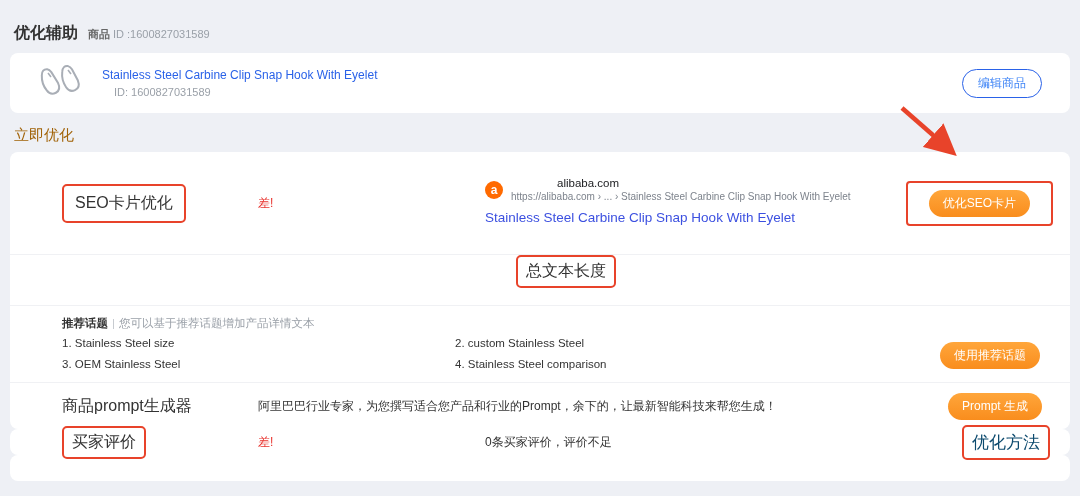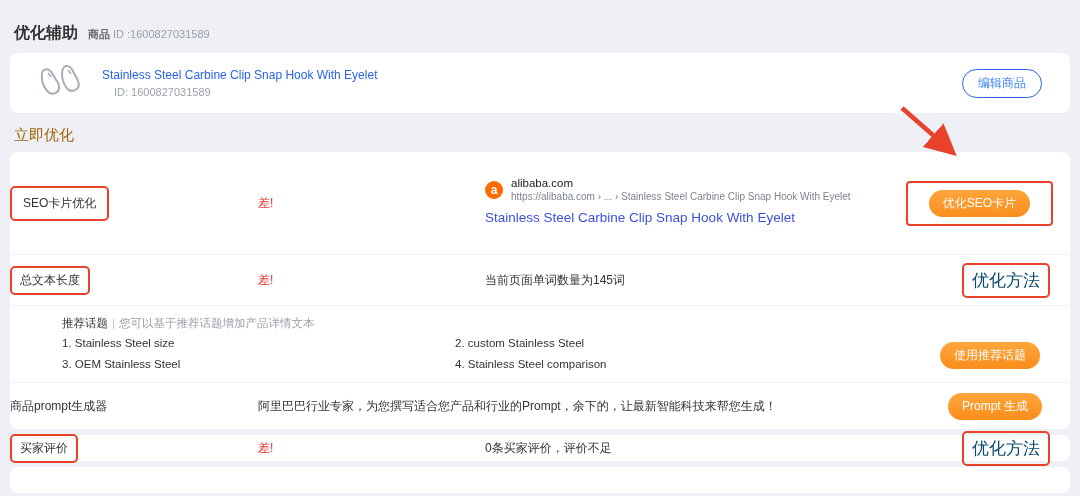--- a/index.html
+++ b/index.html
@@ -25,62 +25,62 @@
   .product-id { font-size:11px; color:#9aa0a8;margin-left:12px; }
   .btn-outline {
     border:1px solid #2a62e8; color:#3b82f6; background:#fff;
     font-size:12px; border-radius:15px; padding:5px 15px; cursor:pointer;
     font-family:inherit;
   }
   .section-title { font-size:15px; color:#a16207; margin:13px 0 7px 14px; font-weight:500; }
 
   
   .row { display:flex; align-items:center; }
-  .col-label  { flex:0 0 248px; font-size:12px; color:#333; }
+  .col-label  { flex:0 0 248px; padding-left:52px; font-size:16px; color:#333; }
   .col-status { flex:0 0 227px; font-size:12px; color:#e8322d; }
   .col-content{ flex:1 1 auto; min-width:0; font-size:12px; color:#333; }
   .col-action { flex:0 0 auto; display:flex; justify-content:flex-end; align-items:center; padding-right:20px; }
   .divider { border-top:1px solid #f0f1f4; }
 
   
   .ann-box { display:inline-block; border:2.5px solid #e8432a; border-radius:5px; padding:7px 11px; }
   .ann-box-tight { display:inline-block; border:2.5px solid #e8432a; border-radius:5px; padding:4px 8px; }
   .ann-box-btn { display:inline-block; border:2.5px solid #e8432a; border-radius:4px; padding:7px 21px; }
 
   
   .seo-row { min-height:102px; padding:12px 0; }
   .serp { max-width:470px; }
   .serp-head { display:flex; align-items:center; gap:8px; }
   .favicon { width:18px; height:18px; border-radius:50%; background:#ff6a00; color:#fff;
              font-size:12px; font-weight:bold; display:flex; align-items:center; justify-content:center; flex:0 0 auto; }
-  .serp-site { font-size:11.5px; color:#202124; line-height:13px; }
+  .serp-site { font-size:11.5px; color:#202124; line-height:13px;margin-left:46px; }
   .serp-url  { font-size:10px; color:#7d838c; line-height:12px; margin-top:1px; }
   .serp-title { font-size:13.5px; color:#3c50e0; margin:7px 0 5px; }
   .serp-desc { font-size:11px; color:#565c66; line-height:15px; max-width:440px; }
 
   .btn-orange {
     background:linear-gradient(180deg,#ffa63b,#f98d1d); color:#fff; border:none;
     font-size:12px; border-radius:14px; padding:5px 14px; cursor:pointer; white-space:nowrap;
     font-family:inherit;
   }
   .link-blue { font-size:17px; color:#0c4a6e; cursor:pointer; text-decoration:none; }
 
   
-  .simple-row { height:50px; }
+  .simple-row { height:50px;flex-direction:column; }
   .topics { padding:10px 0 12px; position:relative; }
   .topics-head { padding-left:52px; font-size:11.5px; margin-bottom:4px; }
-  .topics-head b { color:#333; font-weight:normal; }
+  .topics-head b { color:#333; font-weight:bold; }
   .topics-head .sep { color:#c3c7cd; margin:0 4px; }
   .topics-head .sub { color:#9aa0a8; }
   .topic-grid { padding-left:52px; display:grid; grid-template-columns:393px 1fr; row-gap:9px; margin-top:6px; }
   .topic-item { font-size:11.5px; color:#333; }
   .topics .col-action { position:absolute; right:30px; top:36px; padding:0; }
   .prompt-row { height:46px; }
   .prompt-row .col-action { padding-right:28px; }
-  .single-card { margin-top:6px; height:26px; }
+  .single-card { height:26px; }
 
   
   .arrow-overlay { position:absolute; left:850px; top:98px; z-index:5; pointer-events:none; }
 </style>
 </head>
 <body>
 
 <div class="page-header">
   <span class="page-title">优化辅助</span>
   <span class="page-meta"><b>商品</b><span>ID :1600827031589</span></span>

